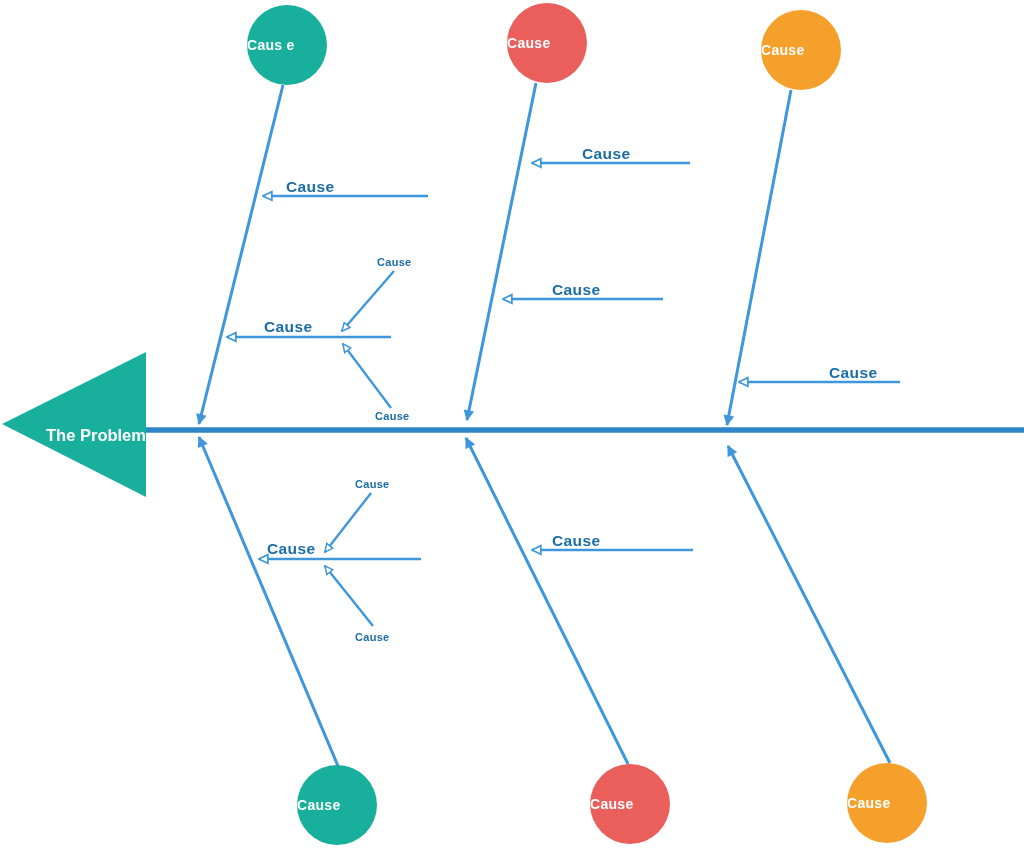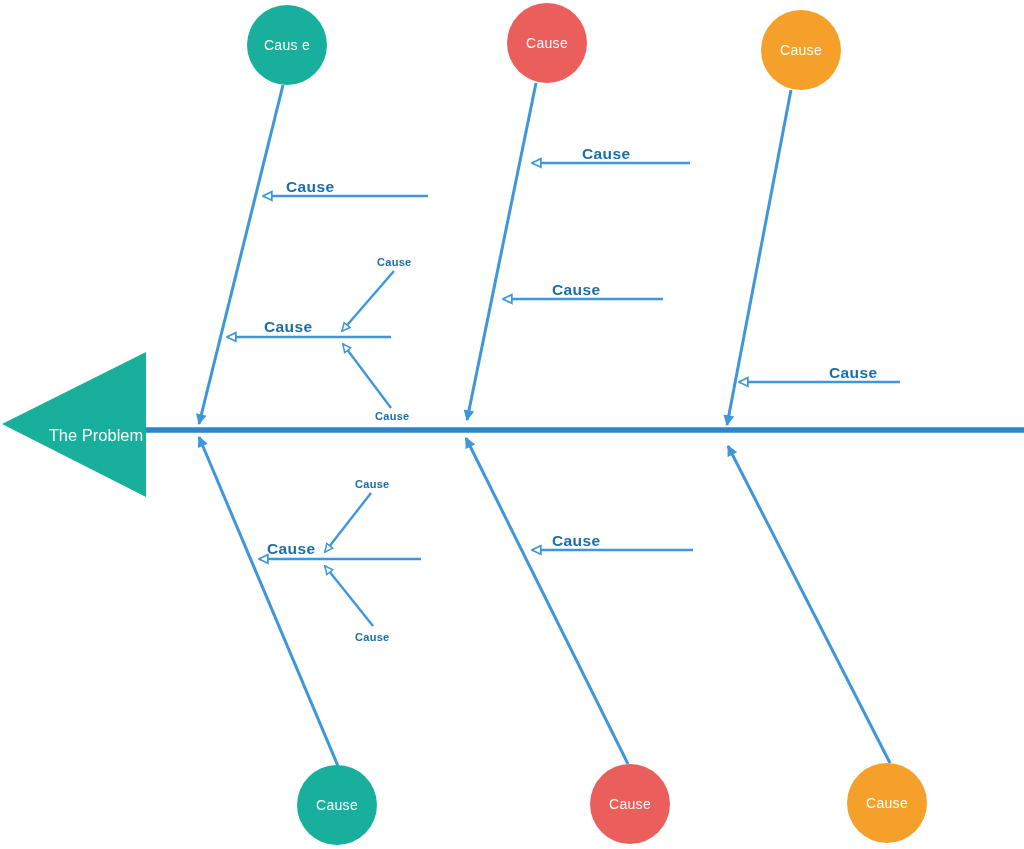--- a/index.html
+++ b/index.html
@@ -18,32 +18,34 @@
   .branch  { stroke: var(--bone);  stroke-width: 2.7; }
   .twig    { stroke: var(--bone);  stroke-width: 2.4; }
   .tri     { fill: var(--teal); }
   .m-solid  { fill: var(--bone); stroke: none; }
   .m-hollow { fill: #ffffff; stroke: var(--bone); stroke-width: 1.6; }
 
   .circle {
     position: absolute;
     width: 80px; height: 80px;
     border-radius: 50%;
-    display: flex; align-items: center; justify-content: center;
+    display: flex; align-items: center; justify-content: flex-start;
     color: var(--circle_text);
     font-size: 14px;
     letter-spacing: 0.3px;
+    font-weight: bold;
   }
   .problem-label {
     position: absolute;
     left: 38px; top: 426px;
     width: 116px;
     text-align: center;
     color: var(--circle_text);
     font-size: 16.5px;
+    font-weight: bold;
   }
   .blabel {
     position: absolute;
     color: var(--label_text);
     font-weight: bold;
     font-size: 15.5px;
     letter-spacing: 0.4px;
     white-space: nowrap;
   }
   .blabel.small { font-size: 11px; letter-spacing: 0.3px; }

